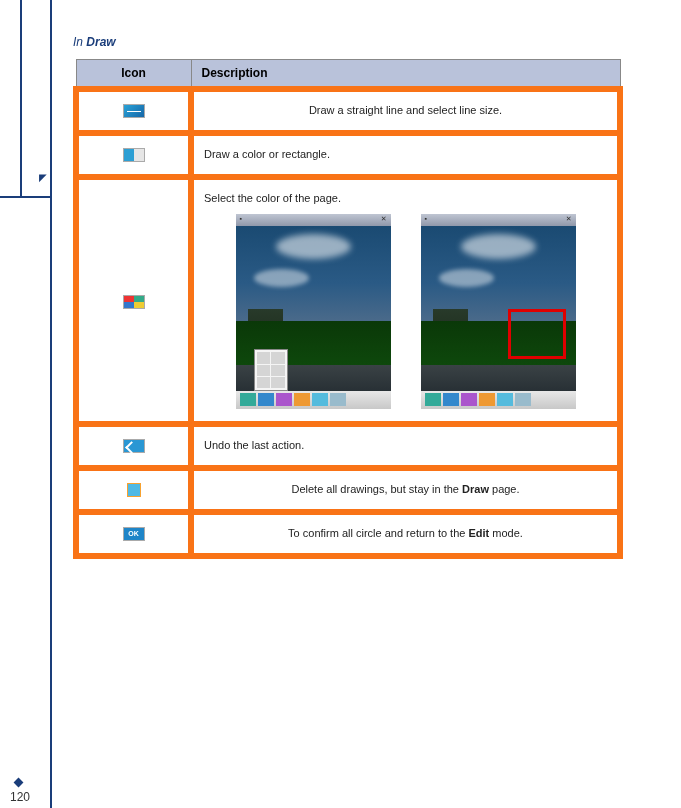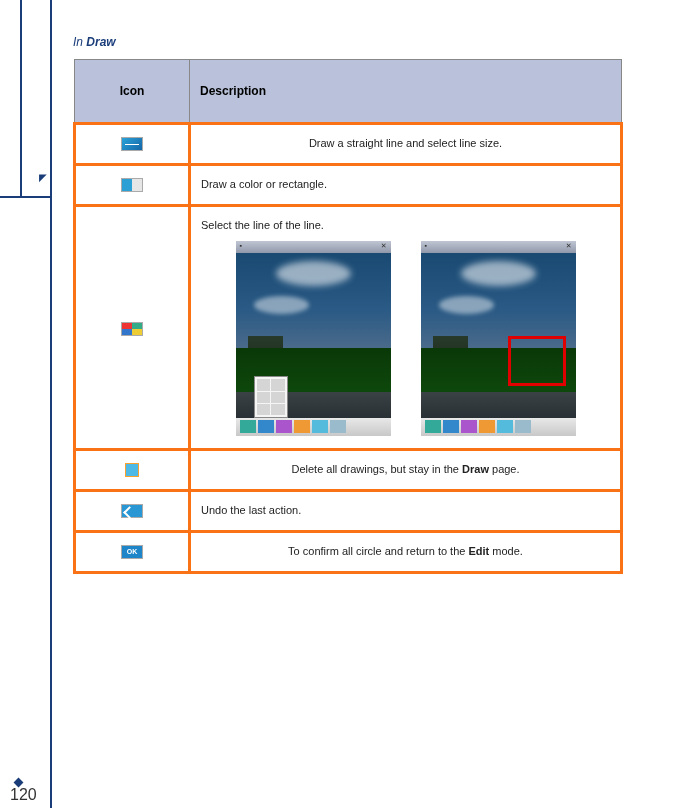--- a/index.html
+++ b/index.html
@@ -39,21 +39,21 @@
       left: 50px;
       top: 0;
       width: 2px;
       height: 100%;
       background: #1a3d7a;
     }
     .page-num {
       position: absolute;
       left: 10px;
       bottom: 4px;
-      font-size: 16px;
+      font-size: 12px;
       color: #333;
       margin-top: 40px;
     }
     .diamond {
       position: absolute;
       left: 15px;
       bottom: 22px;
       width: 7px;
       height: 7px;
       background: #1a3d7a;
@@ -75,28 +75,28 @@
       font-weight: bold;
     }
     table {
       width: 100%;
       border-collapse: collapse;
       border: 1px solid #888;
     }
     th {
       background: #b9c2da;
       border: 1px solid #888;
-      padding: 24px 10px;
+      padding: 6px 10px;
       text-align: left;
       font-size: 12px;
       font-weight: bold;
       color: #000;
     }
     td {
-      border: 3px solid #f97316;
+      border: 6px solid #f97316;
       padding: 12px 10px;
       font-size: 11px;
       color: #222;
       vertical-align: top;
     }
     .col-icon { width: 115px; text-align: center; }
     th.col-icon { text-align: center; }
     td.col-icon { text-align: center; vertical-align: middle; }
     .center-txt { text-align: center; }
     .icon-box {
@@ -312,21 +312,21 @@
         <td>Draw a color or rectangle.</td>
       </tr>
       <tr>
         <td class="col-icon"><span class="icon-color">
               <span></span>
               <span></span>
               <span></span>
               <span></span>
             </span></td>
         <td>
-          <div>Select the line of the line.</div>
+          <div>Select the color of the page.</div>
           <div class="screenshots">
             <div class="screenshot">
               <div class="titlebar">
                   <span>▪</span>
                   <span>✕</span>
                 </div>
               <div class="sky"></div>
               <div class="cloud1"></div>
               <div class="cloud2"></div>
               <div class="building"></div>
@@ -367,28 +367,28 @@
                   <i></i>
                   <i></i>
                   <i></i>
                   <i></i>
                 </div>
             </div>
           </div>
         </td>
       </tr>
       <tr>
+        <td class="col-icon"><span class="icon-box icon-undo"></span></td>
+        <td>Undo the last action.</td>
+      </tr>
+      <tr>
         <td class="col-icon"><span class="icon-box icon-delete"></span></td>
         <td class="center-txt">
           <span>Delete all drawings, but stay in the </span><span class="bold-word">Draw</span><span> page.</span>
         </td>
-      </tr>
-      <tr>
-        <td class="col-icon"><span class="icon-box icon-undo"></span></td>
-        <td>Undo the last action.</td>
       </tr>
       <tr>
         <td class="col-icon"><span class="icon-box icon-ok">OK</span></td>
         <td class="center-txt">
           <span>To confirm all circle and return to the </span><span class="bold-word">Edit</span><span> mode.</span>
         </td>
       </tr>
     </tbody>
   </table>
 </div>

